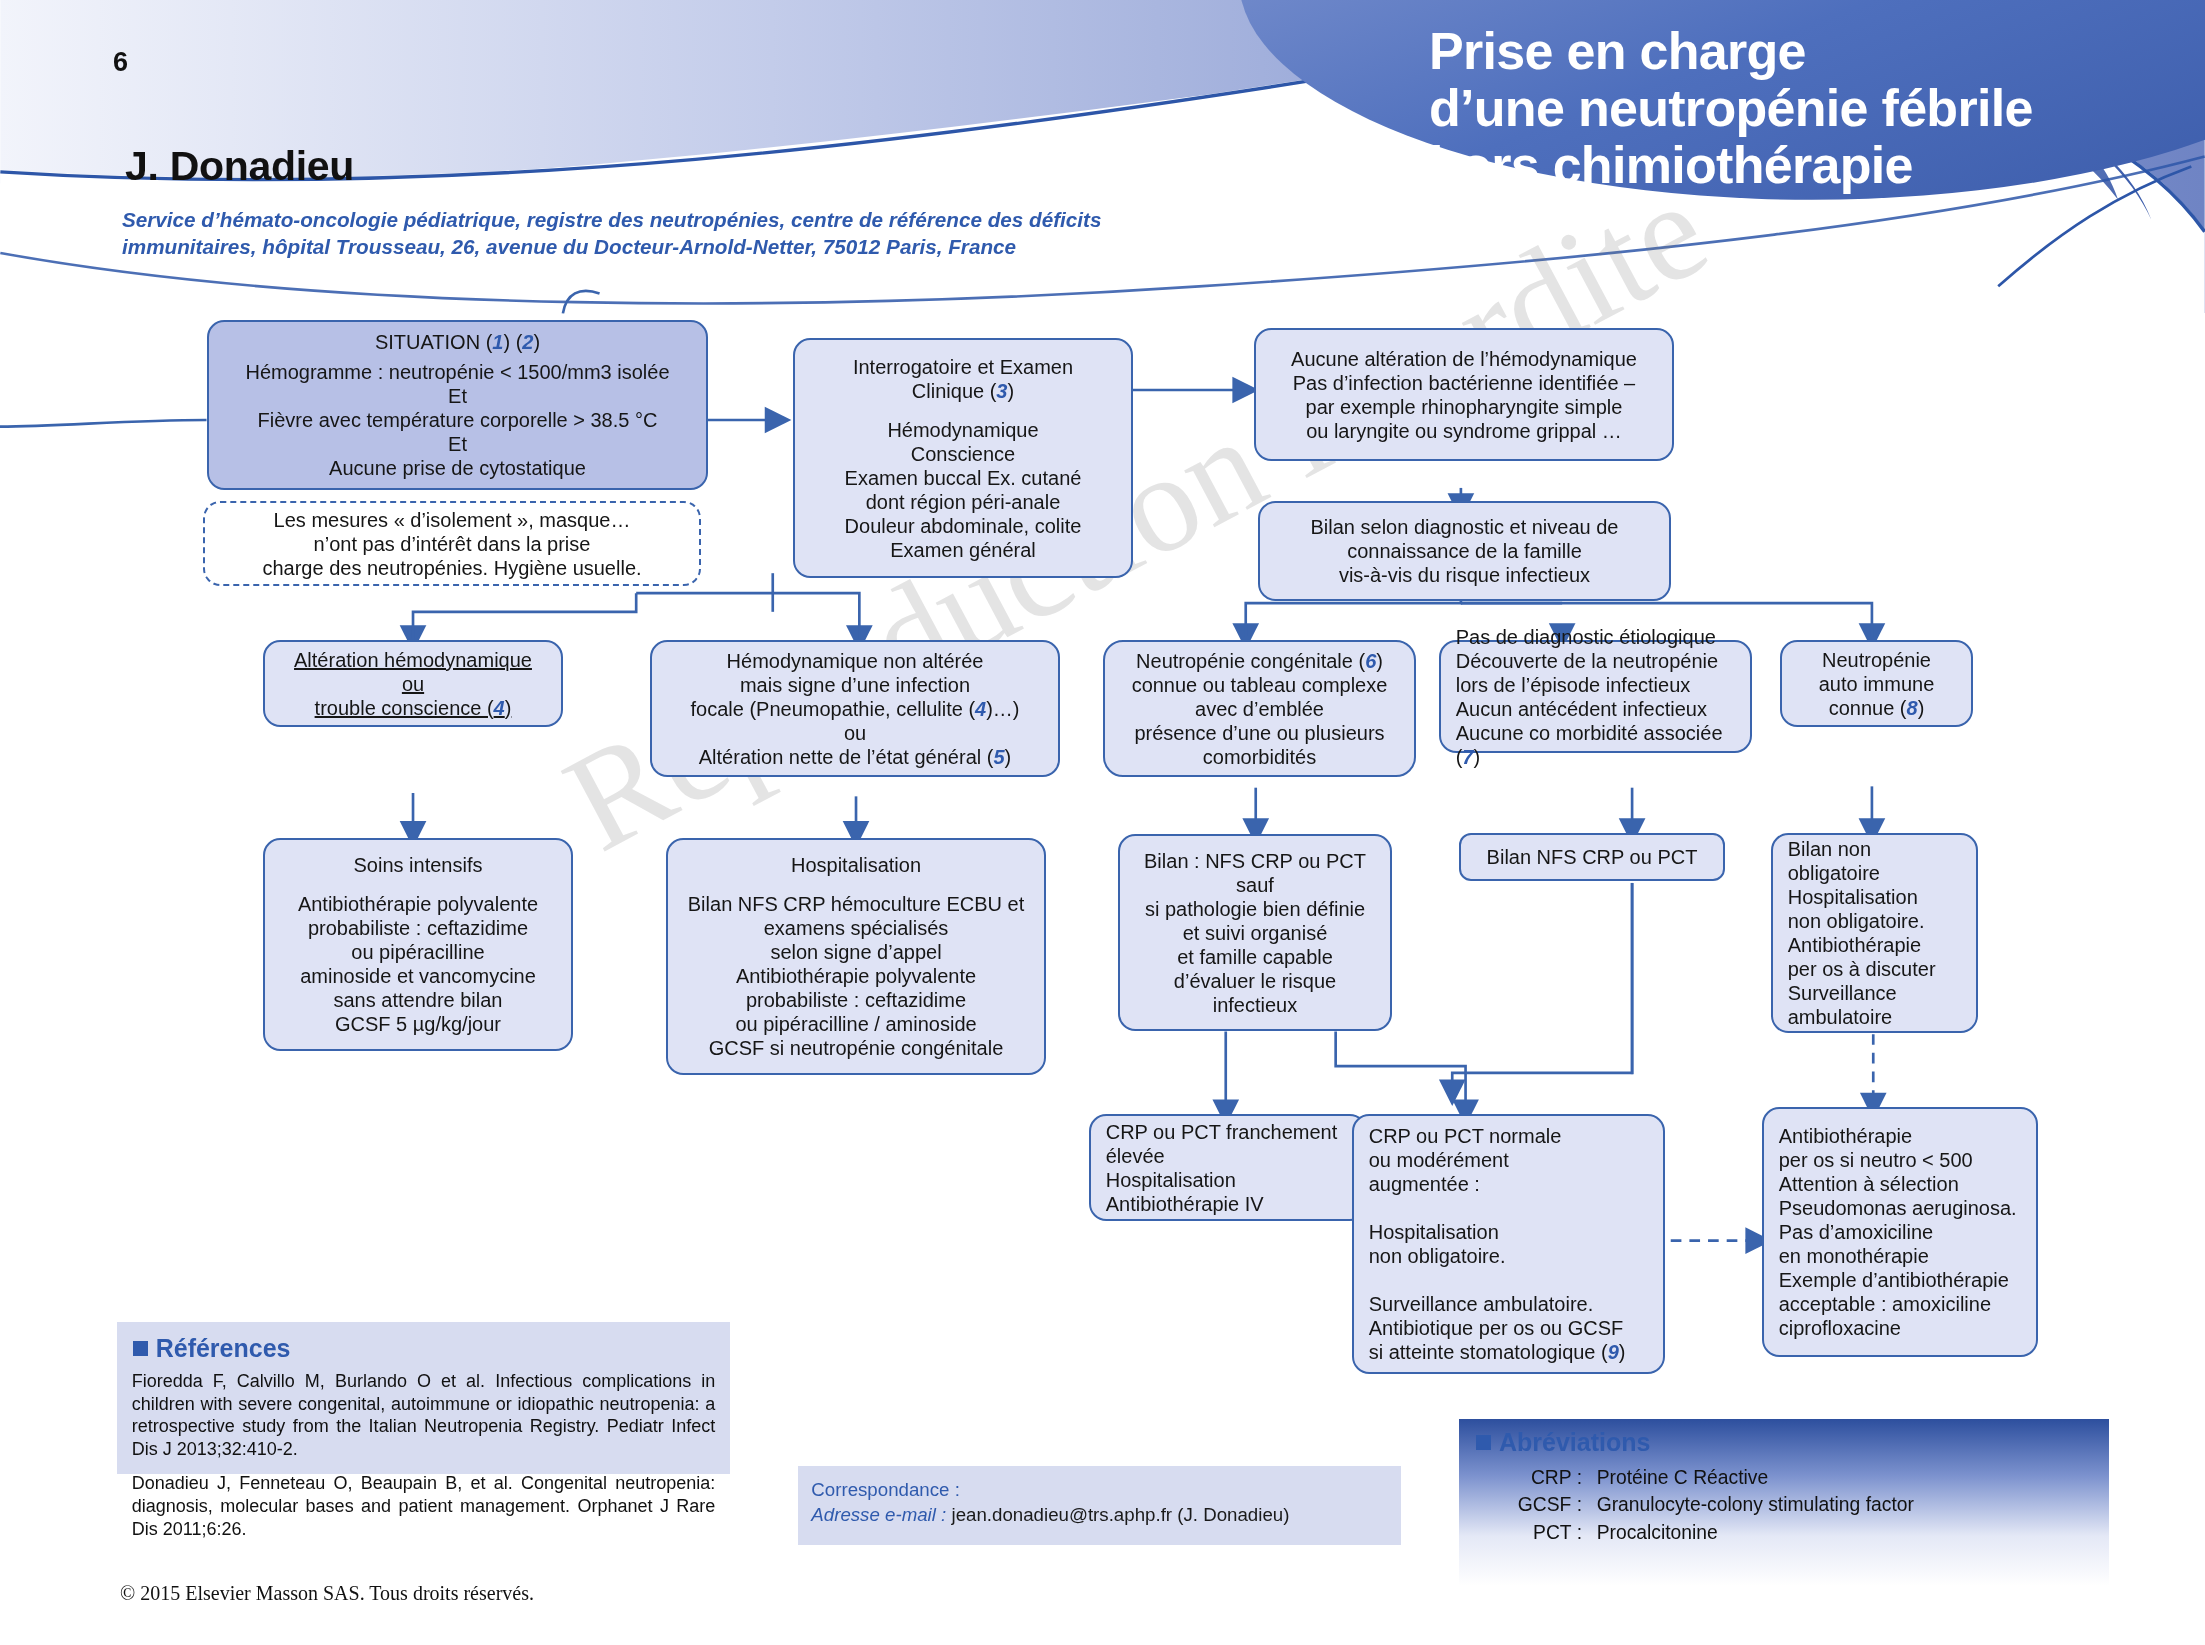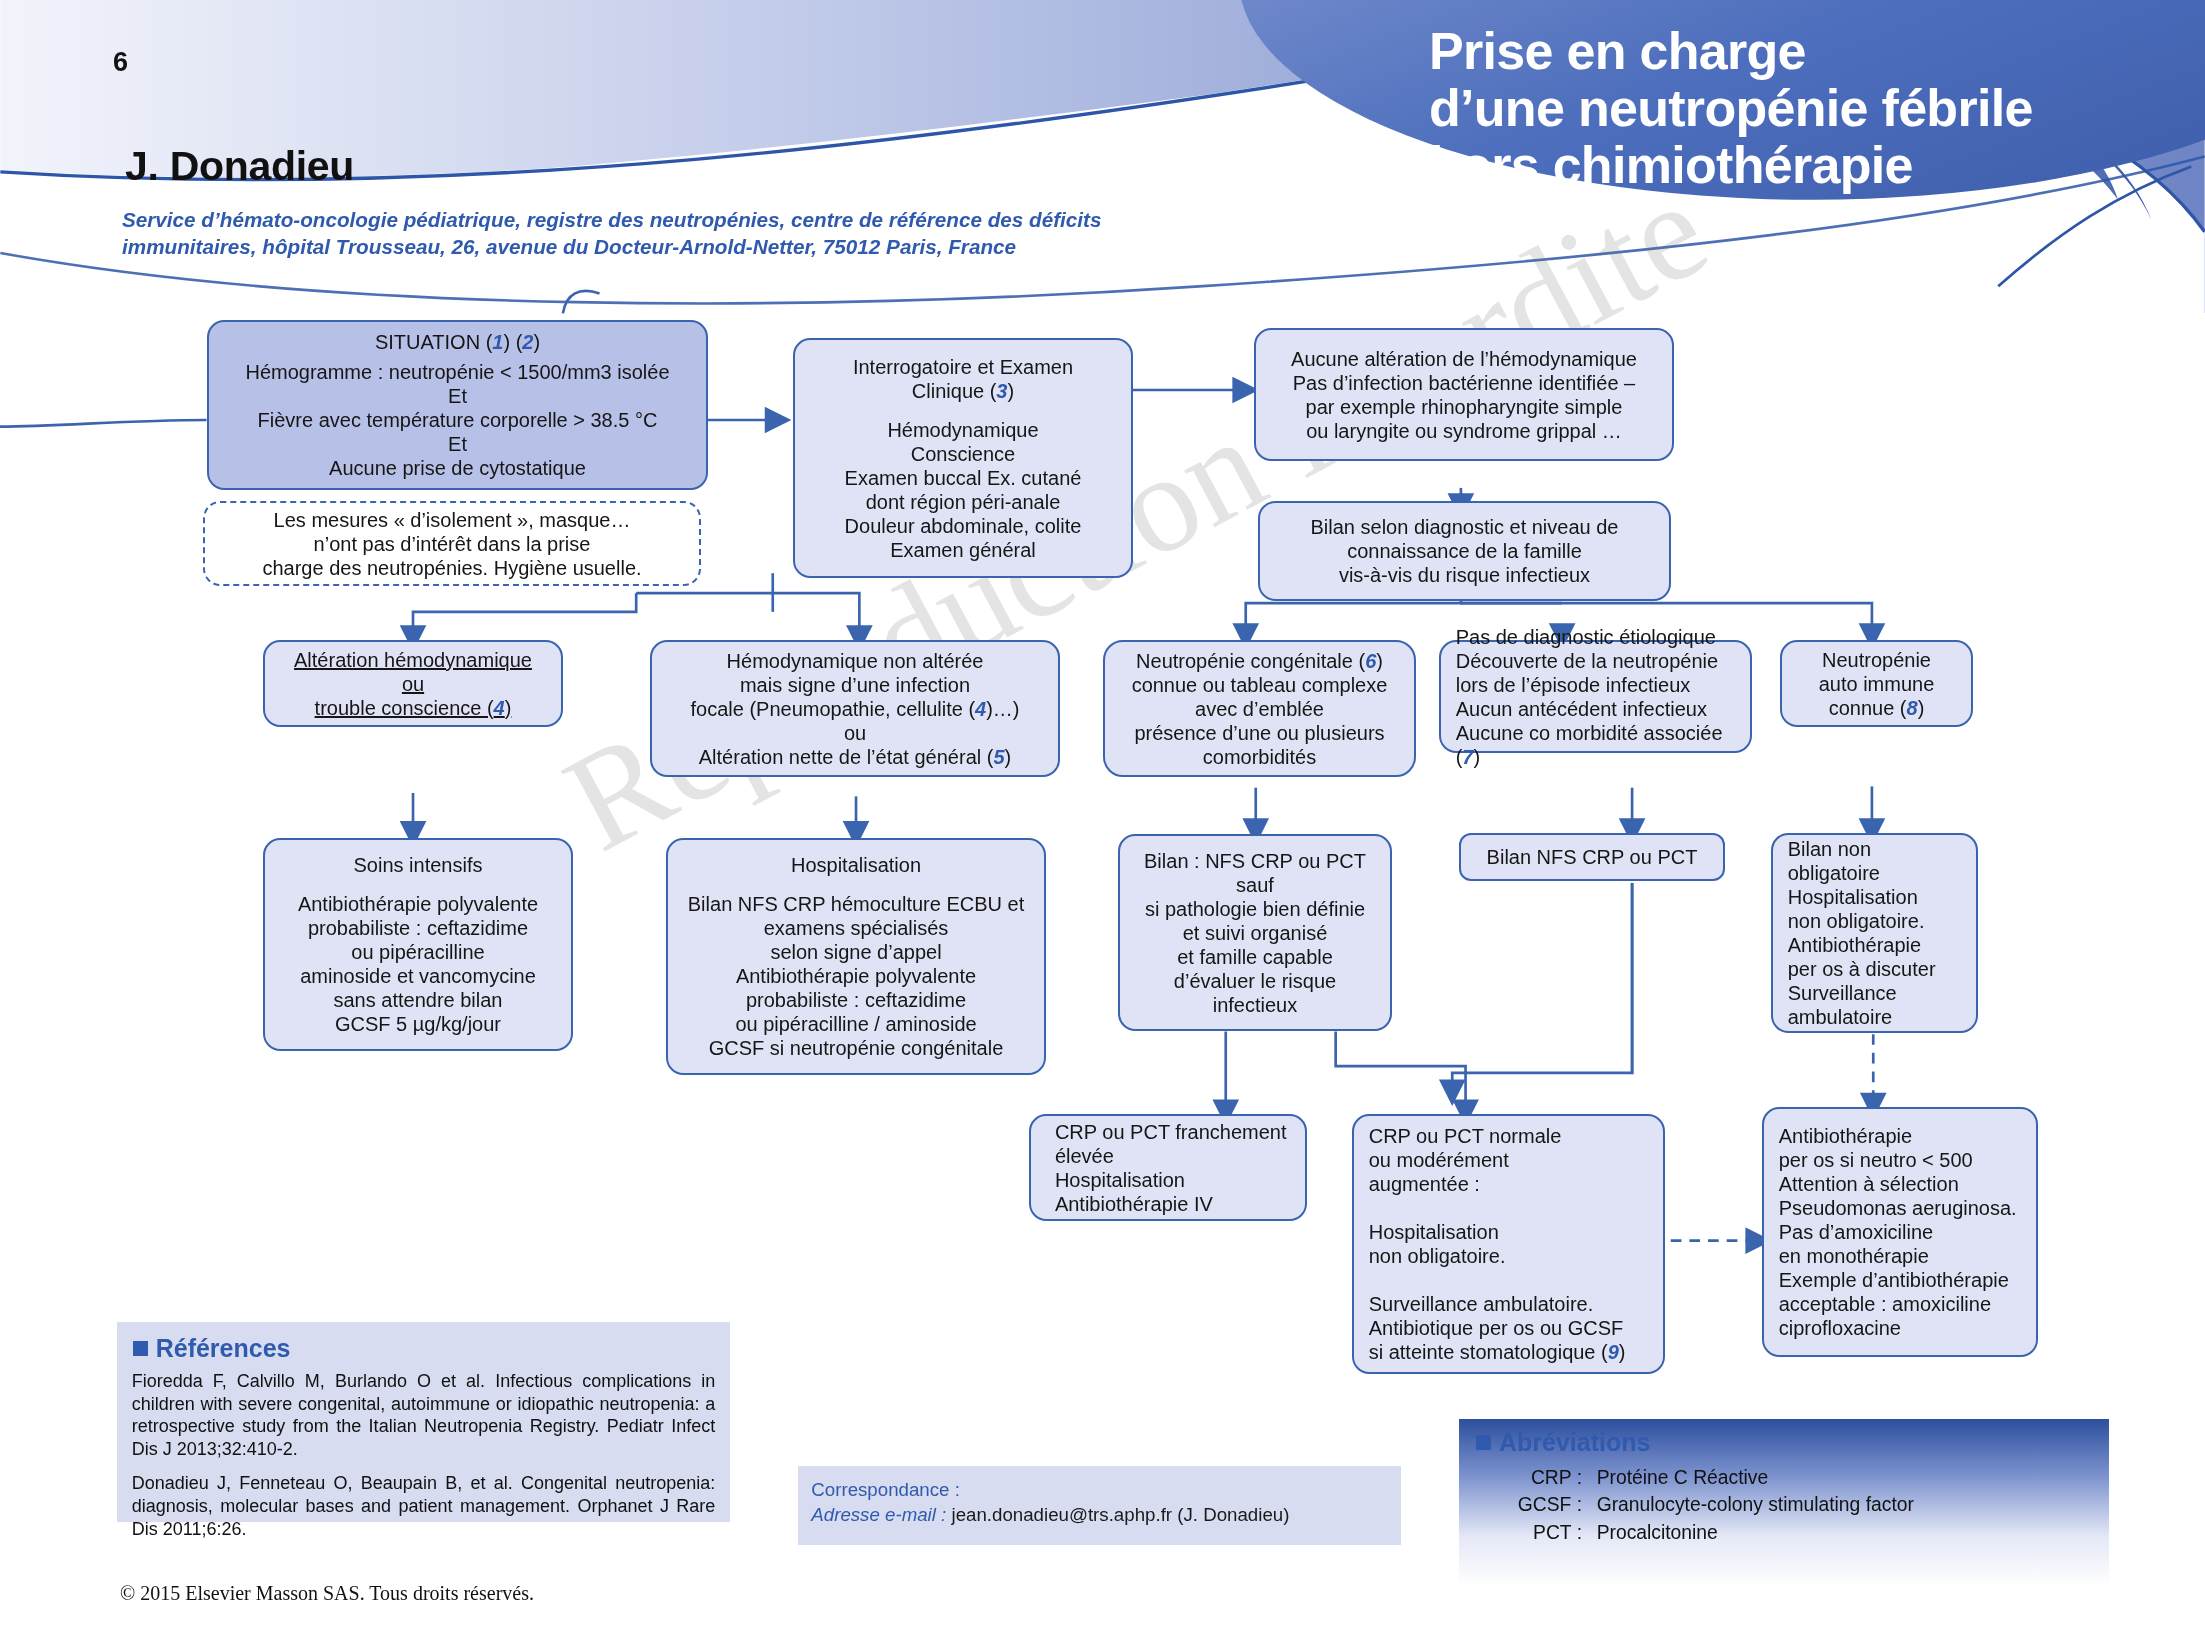--- a/index.html
+++ b/index.html
@@ -66,21 +66,21 @@
   #watermark{
     left:653px;top:460px;width:1013px;height:733px;
     font-size:140px;color:rgba(120,120,120,.20);
     font-family:"Liberation Serif",serif;
     transform:rotate(-28deg);
     pointer-events:none;white-space:nowrap;
   }
 
   
   #references-panel{
-    left:117px;top:1322px;width:613px;height:200px;
+    left:117px;top:1322px;width:613px;height:152px;
     background:#d7dcf0;box-sizing:border-box;padding:12px 14.7px 6.7px 14.7px;
   }
   .panel-head{
     color:#2f5aad;font-size:25px;font-weight:bold;margin:0 0 6.7px 1.3px;
     display:flex;align-items:center;gap:8px;
   }
   .sqbullet{width:14.7px;height:14.7px;background:#2f5aad;display:inline-block;}
   .ref-item{
     font-size:18px;line-height:1.27;color:#111;text-align:justify;
     margin-bottom:10.7px;
@@ -272,21 +272,21 @@
 </div>
 
 <div class="node abs" style="left:1459px;top:833px;width:266px;height:48px;border-radius:12px;">
   <span>Bilan NFS CRP ou PCT</span>
 </div>
 
 <div class="node leftal abs" style="left:1771px;top:833px;width:207px;height:200px;">
   <span>Bilan non<br>obligatoire<br>Hospitalisation<br>non obligatoire.<br>Antibiothérapie<br>per os à discuter<br>Surveillance<br>ambulatoire</span>
 </div>
 
-<div class="node leftal abs" style="left:1029px;top:1114px;width:278px;height:107px;align-items:center;">
+<div class="node leftal abs" style="left:1089px;top:1114px;width:278px;height:107px;">
   <span>CRP ou PCT franchement<br>élevée<br>Hospitalisation<br>Antibiothérapie IV</span>
 </div>
 
 <div class="node leftal abs" style="left:1352px;top:1114px;width:313px;height:260px;">
   <span>CRP ou PCT normale<br>ou modérément<br>augmentée :<br><br>Hospitalisation<br>non obligatoire.<br><br>Surveillance ambulatoire.<br>Antibiotique per os ou GCSF<br>si atteinte stomatologique (<span class="refnum">9</span>)</span>
 </div>
 
 <div class="node leftal abs" style="left:1762px;top:1107px;width:276px;height:250px;">
   <span id="antibio-body">Antibiothérapie<br>per os si neutro &lt; 500<br>Attention à sélection<br><span class="ital">Pseudomonas aeruginosa.</span><br>Pas d’amoxiciline<br>en monothérapie<br>Exemple d’antibiothérapie<br>acceptable : amoxiciline<br>ciprofloxacine</span>
 </div>

